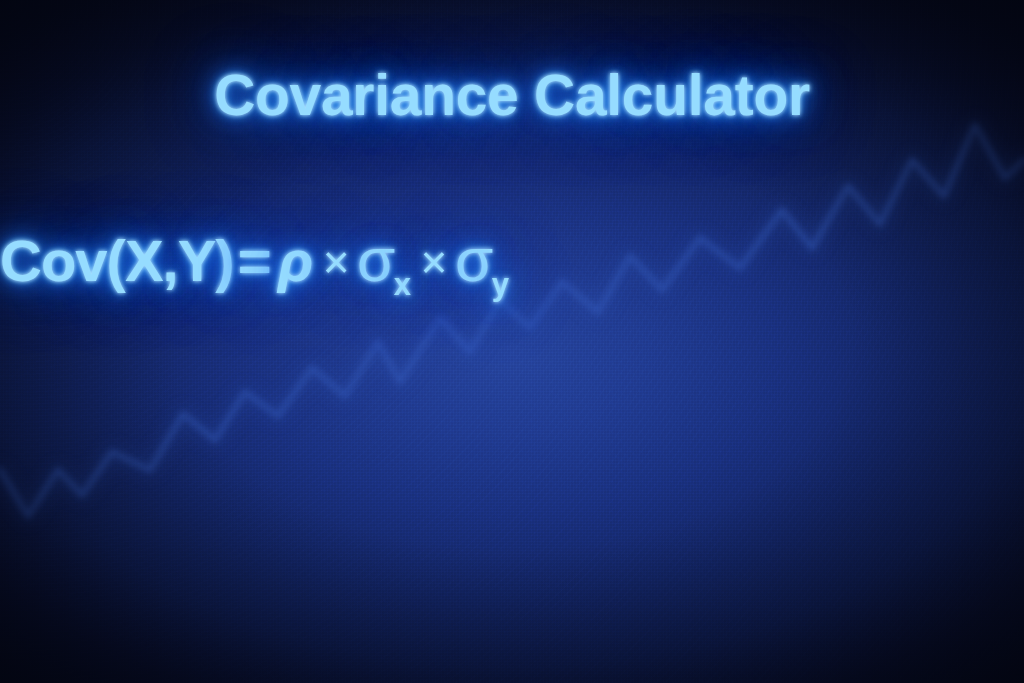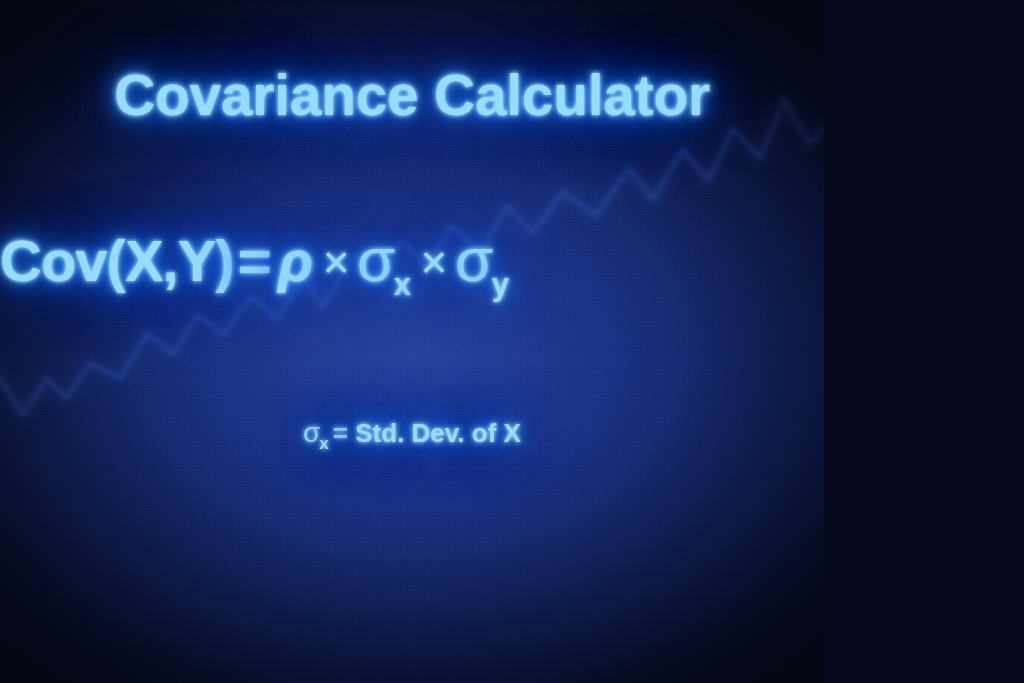--- a/index.html
+++ b/index.html
@@ -7,21 +7,21 @@
     margin: 0;
     padding: 0;
     background: #05081c;
   }
   body {
     font-family: "Liberation Sans", sans-serif;
   }
 
   #stage {
     position: relative;
-    width: 824px;
+    width: 1024px;
     height: 683px;
     overflow: hidden;
     background: #0b1233;
   }
 
   
   .bg-base {
     position: absolute;
     inset: 0;
     background:
@@ -214,21 +214,17 @@
   <div class="content">
 
     <div id="title" class="glow-text">Covariance Calculator</div>
 
     <div id="formula" class="glow-text">
       <span class="lhs">Cov(X,Y)</span><span class="eq">=</span><span class="rho">ρ</span><span class="times">×</span><span class="sig">σ</span><span class="sub">x</span><span class="times">×</span><span class="sig">σ</span><span class="sub">y</span>
     </div>
 
     <div id="legend">
 
-      <div class="legend-item glow-text">
-        <span class="sig">σ</span><span class="sub">x</span><span class="eqs">=</span>
-        <span>Std. Dev. of X</span>
-      </div>
 
 
     </div>
   </div>
 </div>
 
 </body></html>

